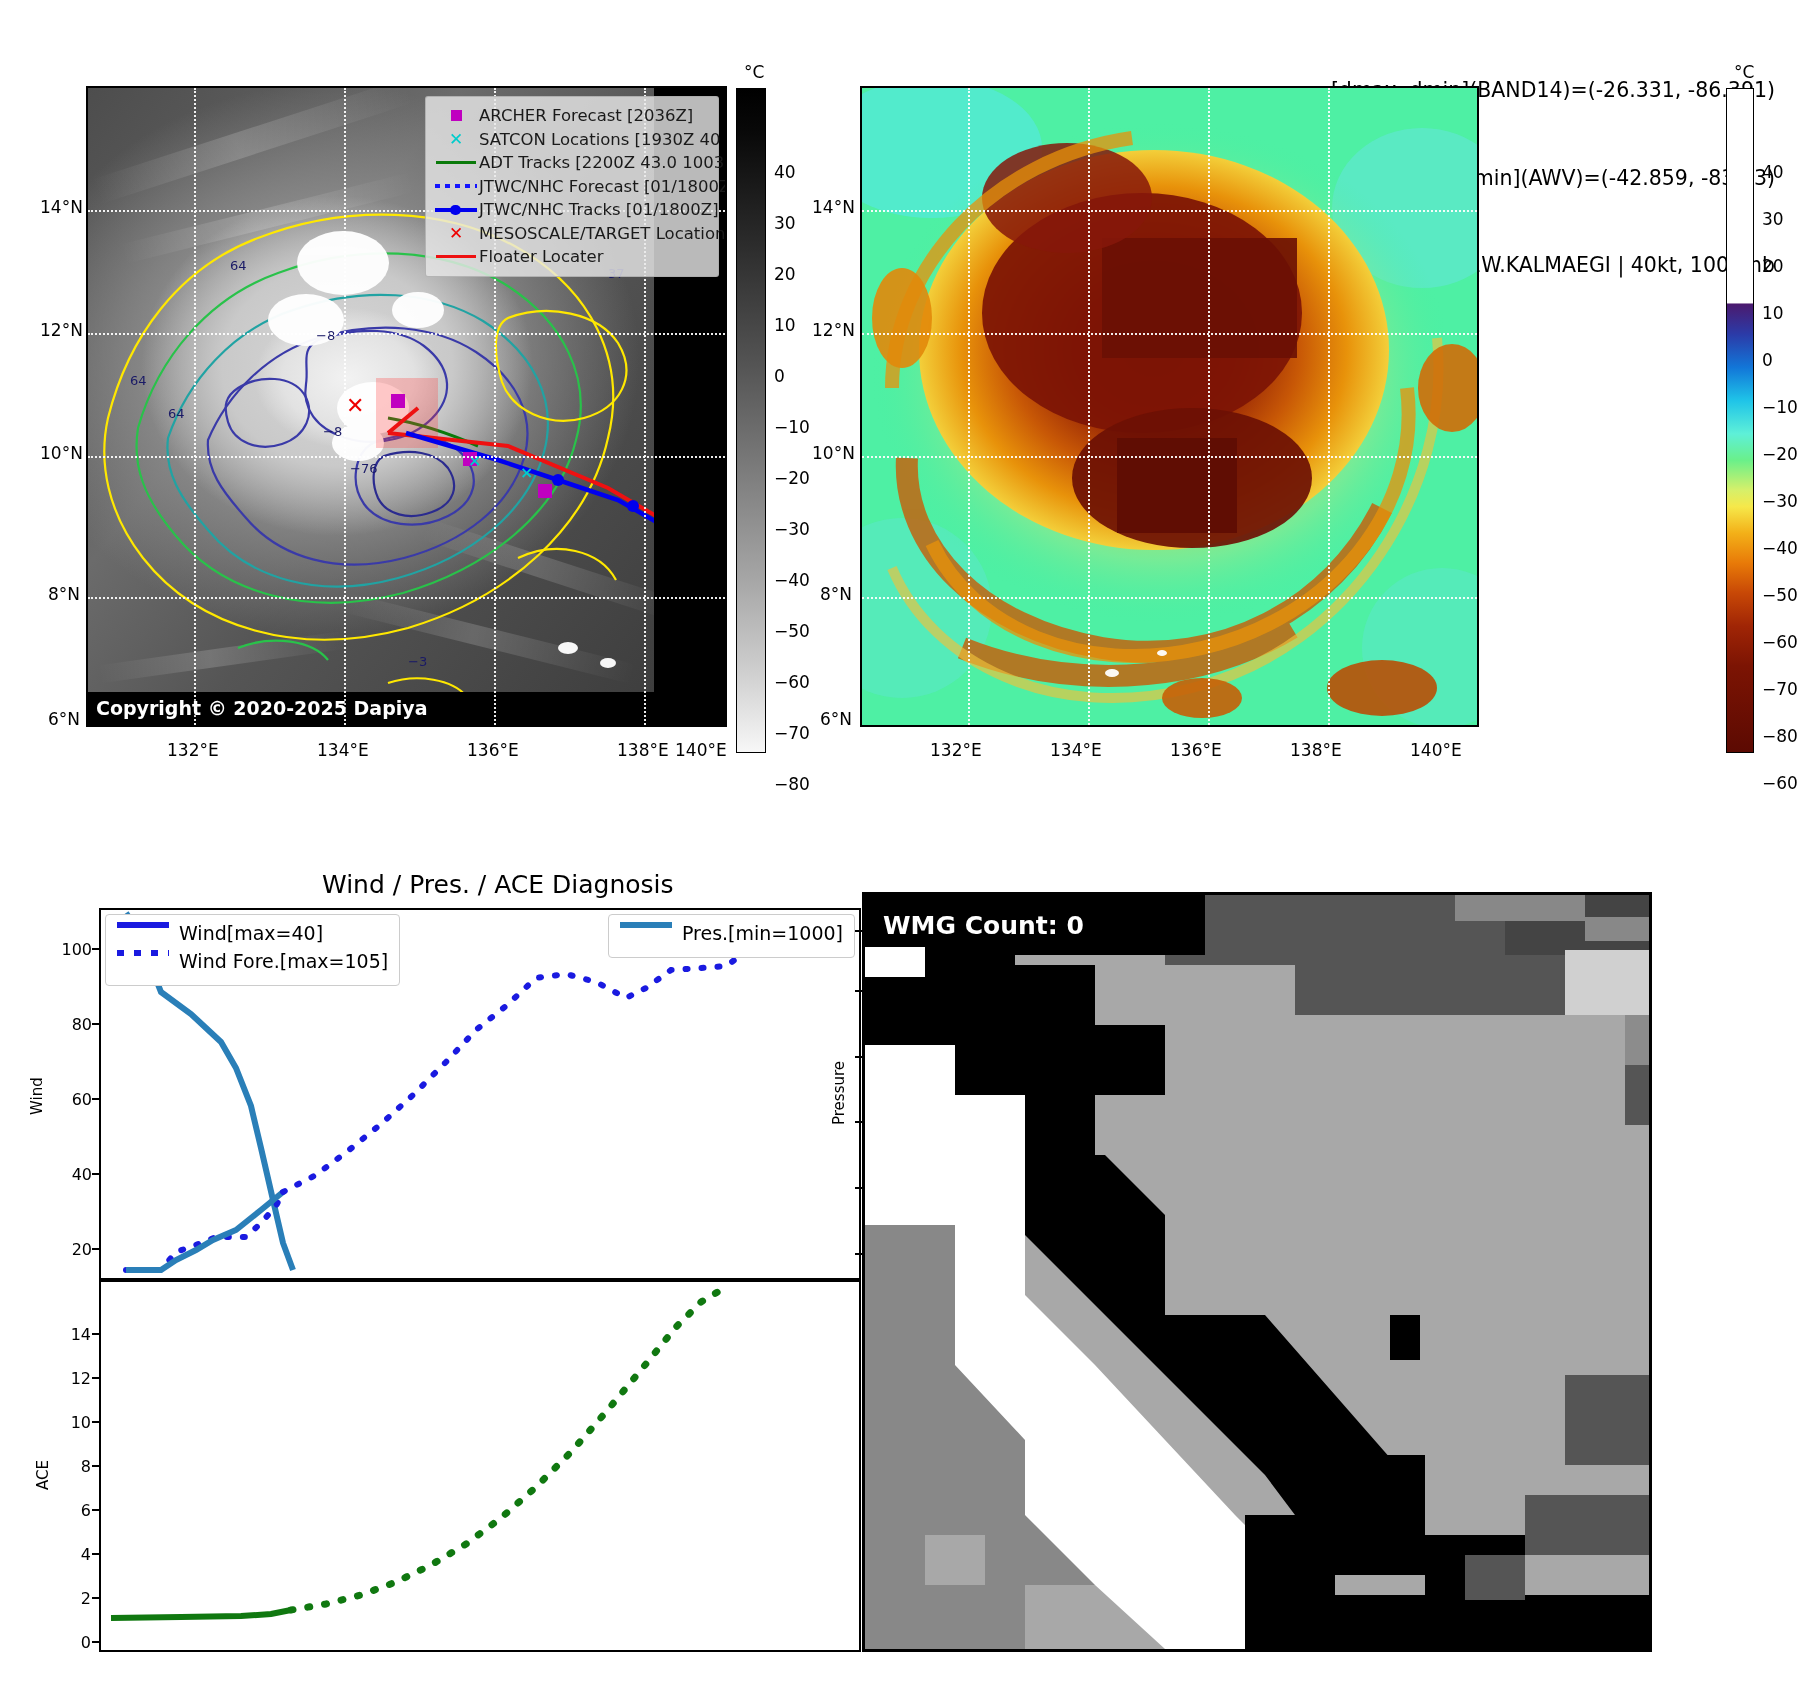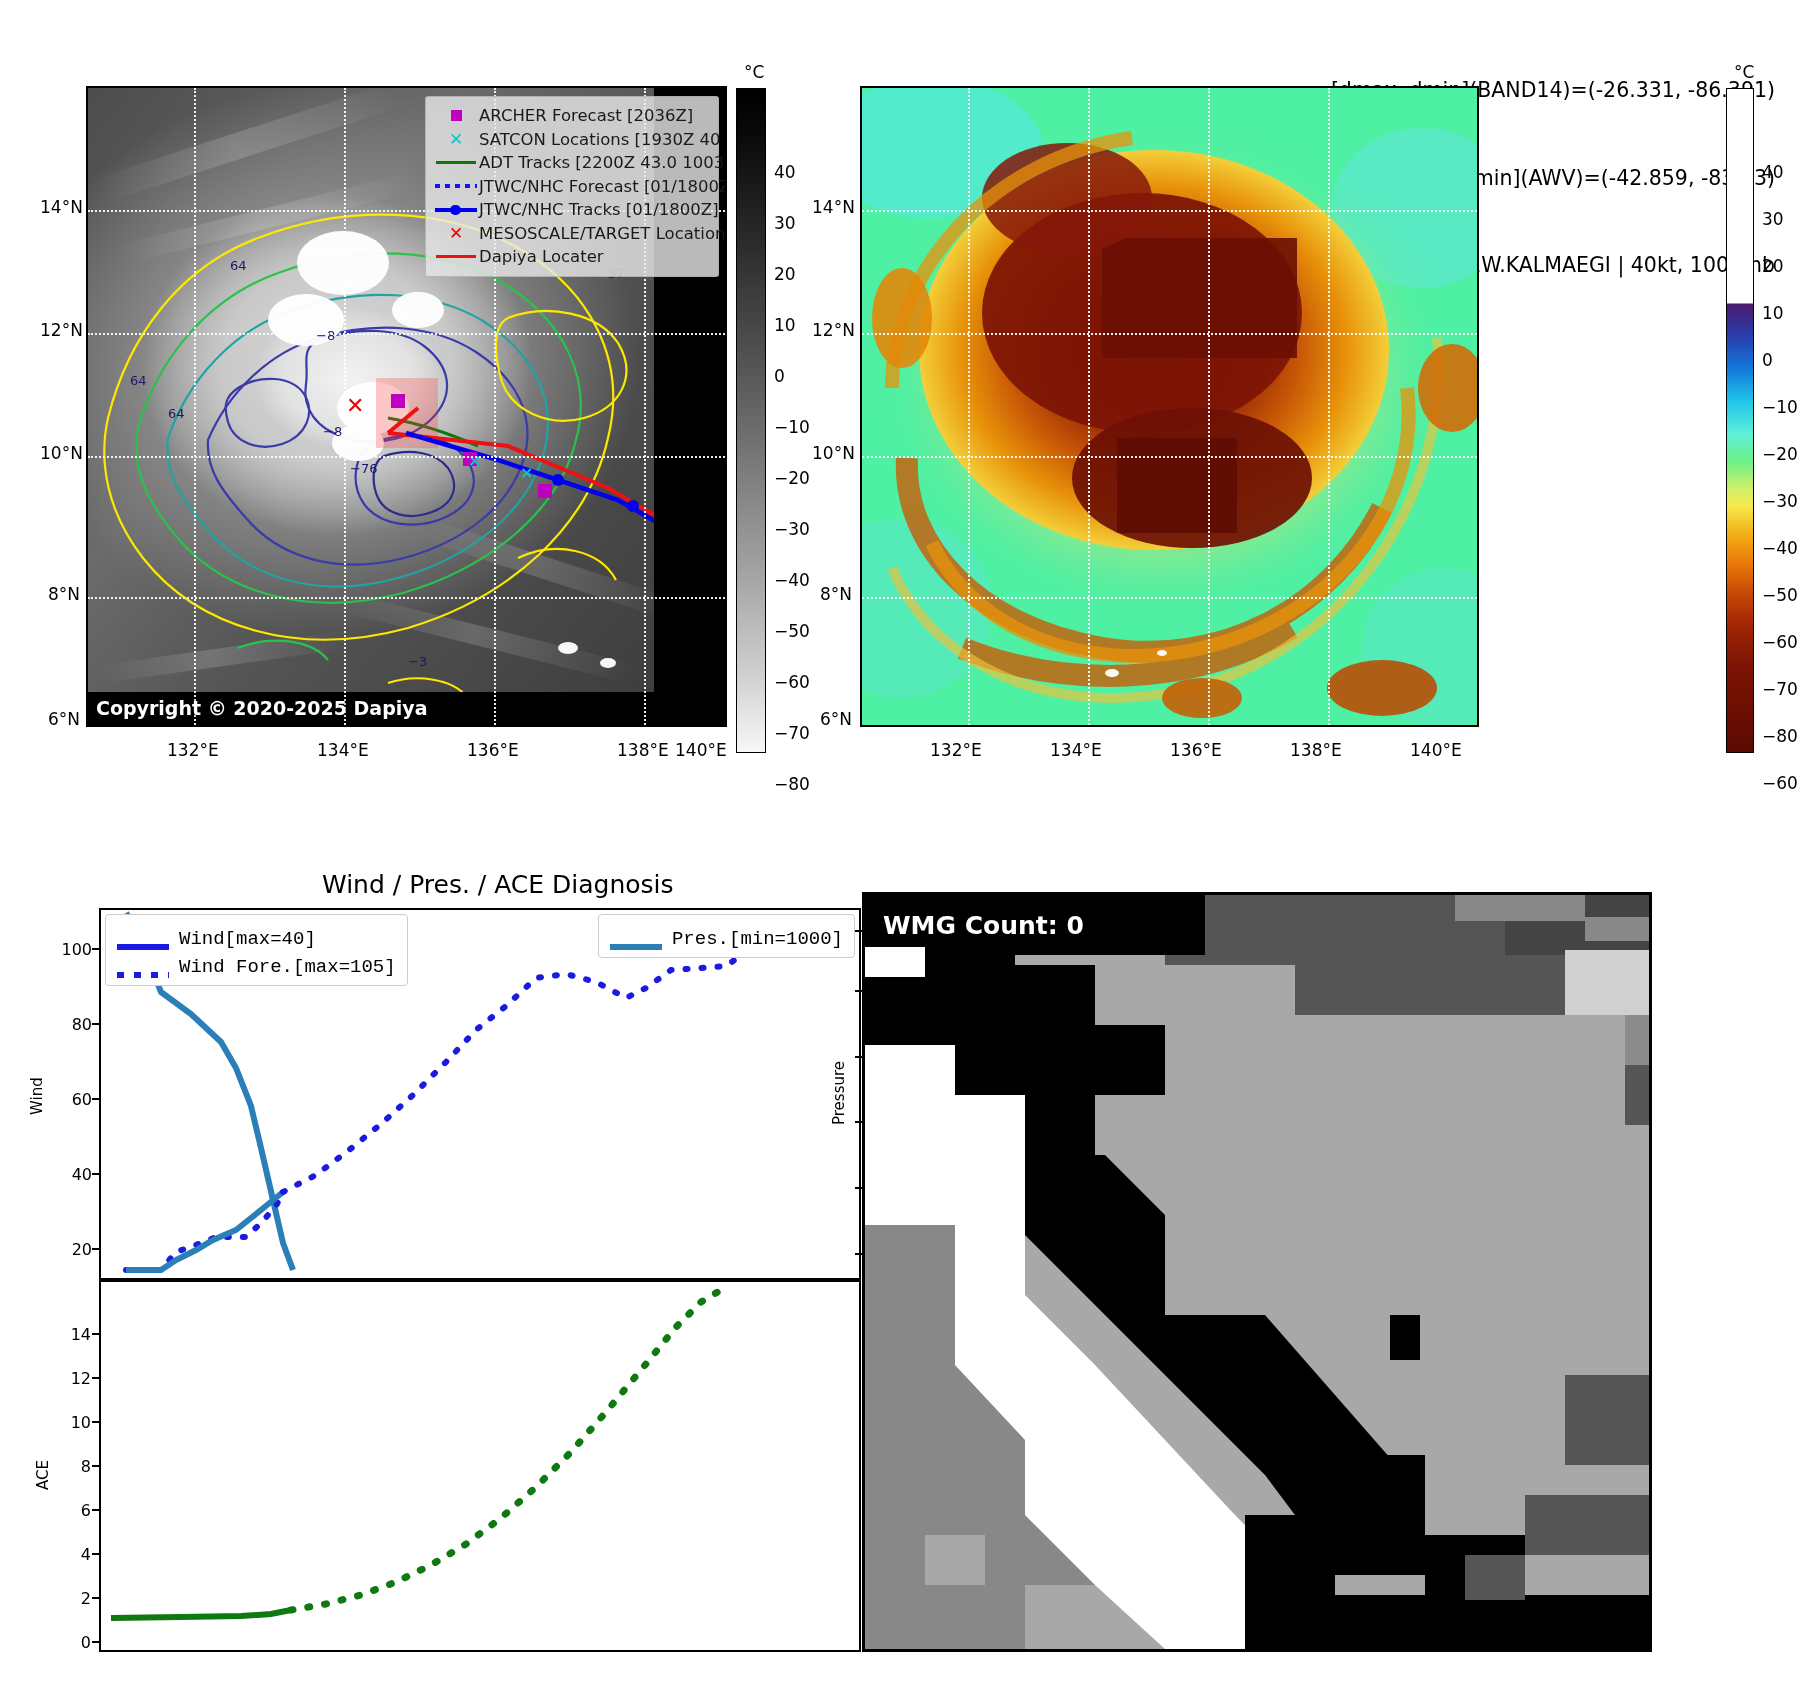--- a/index.html
+++ b/index.html
@@ -53,21 +53,21 @@
   .cbwrap{position:absolute;}
   .cbbar{position:absolute;border:1px solid #000;box-sizing:border-box;}
   .cbticks{position:absolute;}
   .cbticks div{position:absolute;font-size:17px;white-space:nowrap;}
   .cbunit{position:absolute;font-size:17px;}
 
   
   .chartbox{position:absolute;border:2.5px solid #000;box-sizing:border-box;background:#fff;}
   .chlegend{position:absolute;background:#fff;border:1px solid #ccc;border-radius:4px;
      padding:7px 11px;box-sizing:border-box;}
-  .chlegend .row{display:flex;align-items:flex-end;height:28px;font-family:Liberation Mono, monospace;}
+  .chlegend .row{display:flex;align-items:flex-start;height:28px;}
   .chlegend .sym{width:62px;flex:0 0 62px;display:flex;align-items:center;}
   .chlegend .lab{font-size:19px;white-space:nowrap;}
   .vlabel{position:absolute;font-size:15px;transform:rotate(-90deg);transform-origin:left top;white-space:nowrap;}
   .ytick{position:absolute;font-size:16px;text-align:right;white-space:nowrap;}
   .tkm{position:absolute;background:#000;height:1.6px;width:7px;}
 
   
   #wmg{position:absolute;left:862px;top:892px;width:790px;height:760px;
        border:3px solid #000;box-sizing:border-box;overflow:hidden;background:#aaaaaa;text-align:right;}
   #wmglabel{position:absolute;left:18px;top:16px;color:#fff;font-size:25px;font-weight:700;
@@ -208,21 +208,21 @@
       <div class="row">
         <span class="sym">
             <i class="xm" style="color:#ee0000;">✕</i>
           </span>
         <span class="lab">MESOSCALE/TARGET Location</span>
       </div>
       <div class="row">
         <span class="sym">
             <i class="solidline" style="background:#ee1111;"></i>
           </span>
-        <span class="lab">Dapiya Locater</span>
+        <span class="lab">Floater Locater</span>
       </div>
     </div>
 
     <div class="copyright">Copyright © 2020-2025 Dapiya</div>
   </div>
 </div>
 
 <div class="abs tick" style="left:40px;top:197px;">14°N</div>
 <div class="abs tick" style="left:40px;top:320px;">12°N</div>
 <div class="abs tick" style="left:40px;top:443px;">10°N</div>

